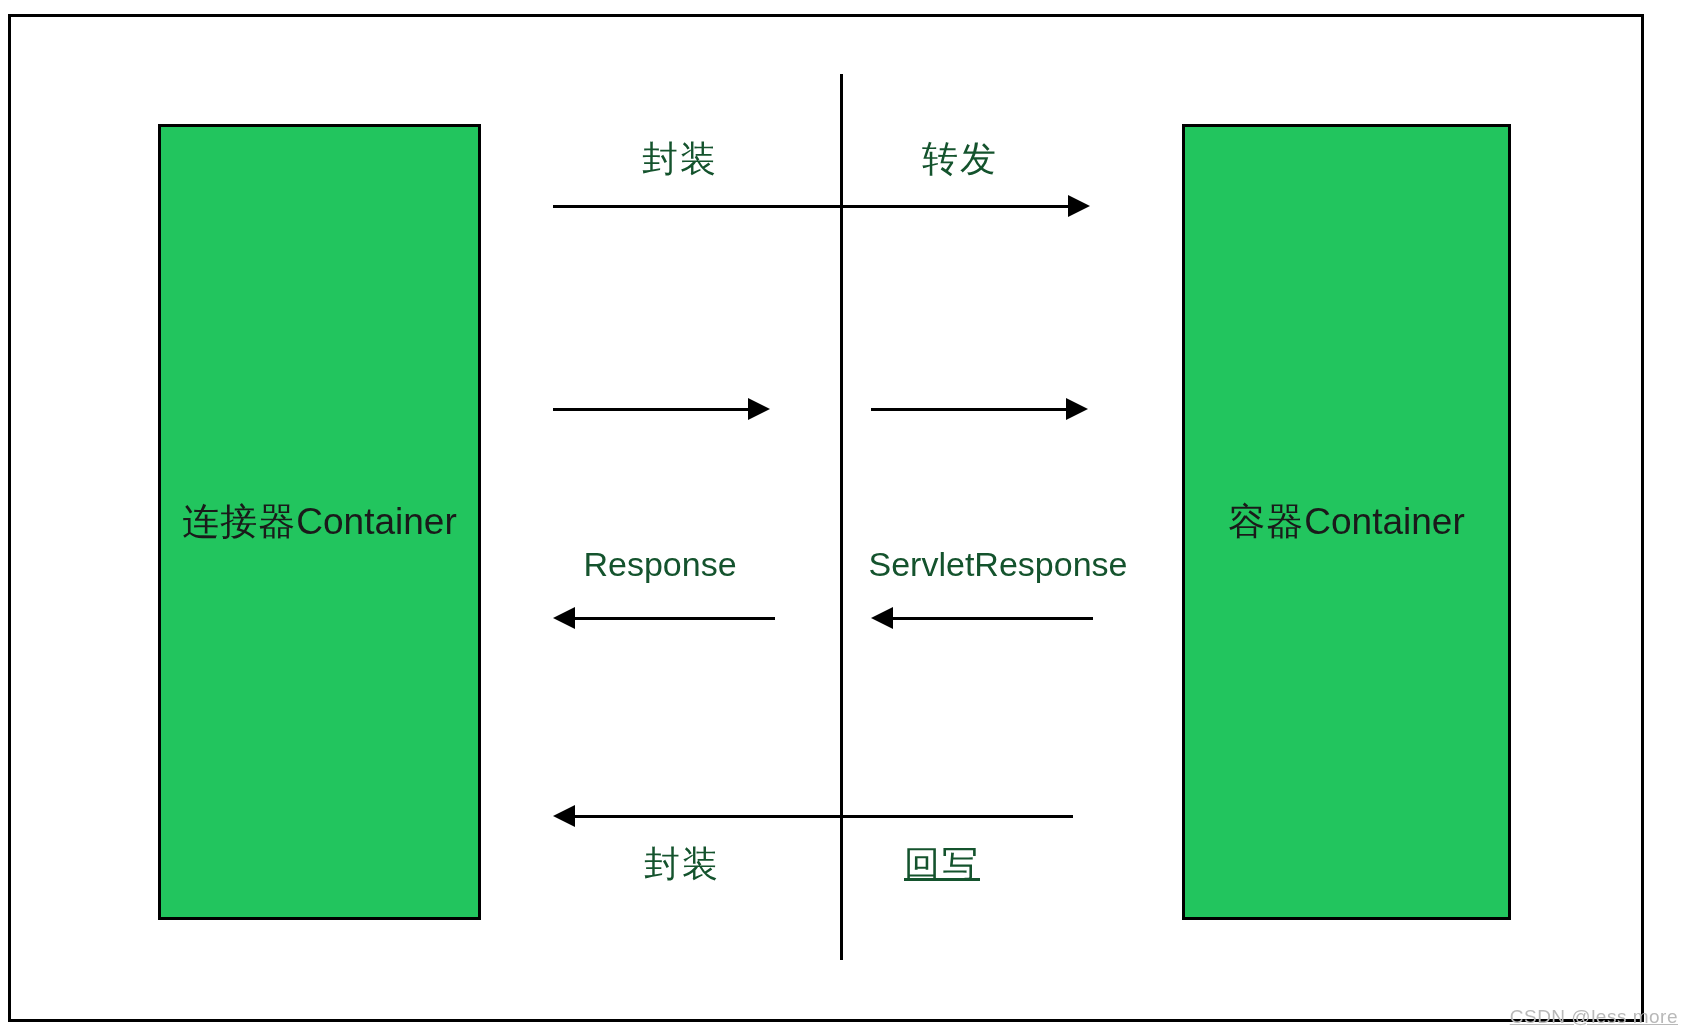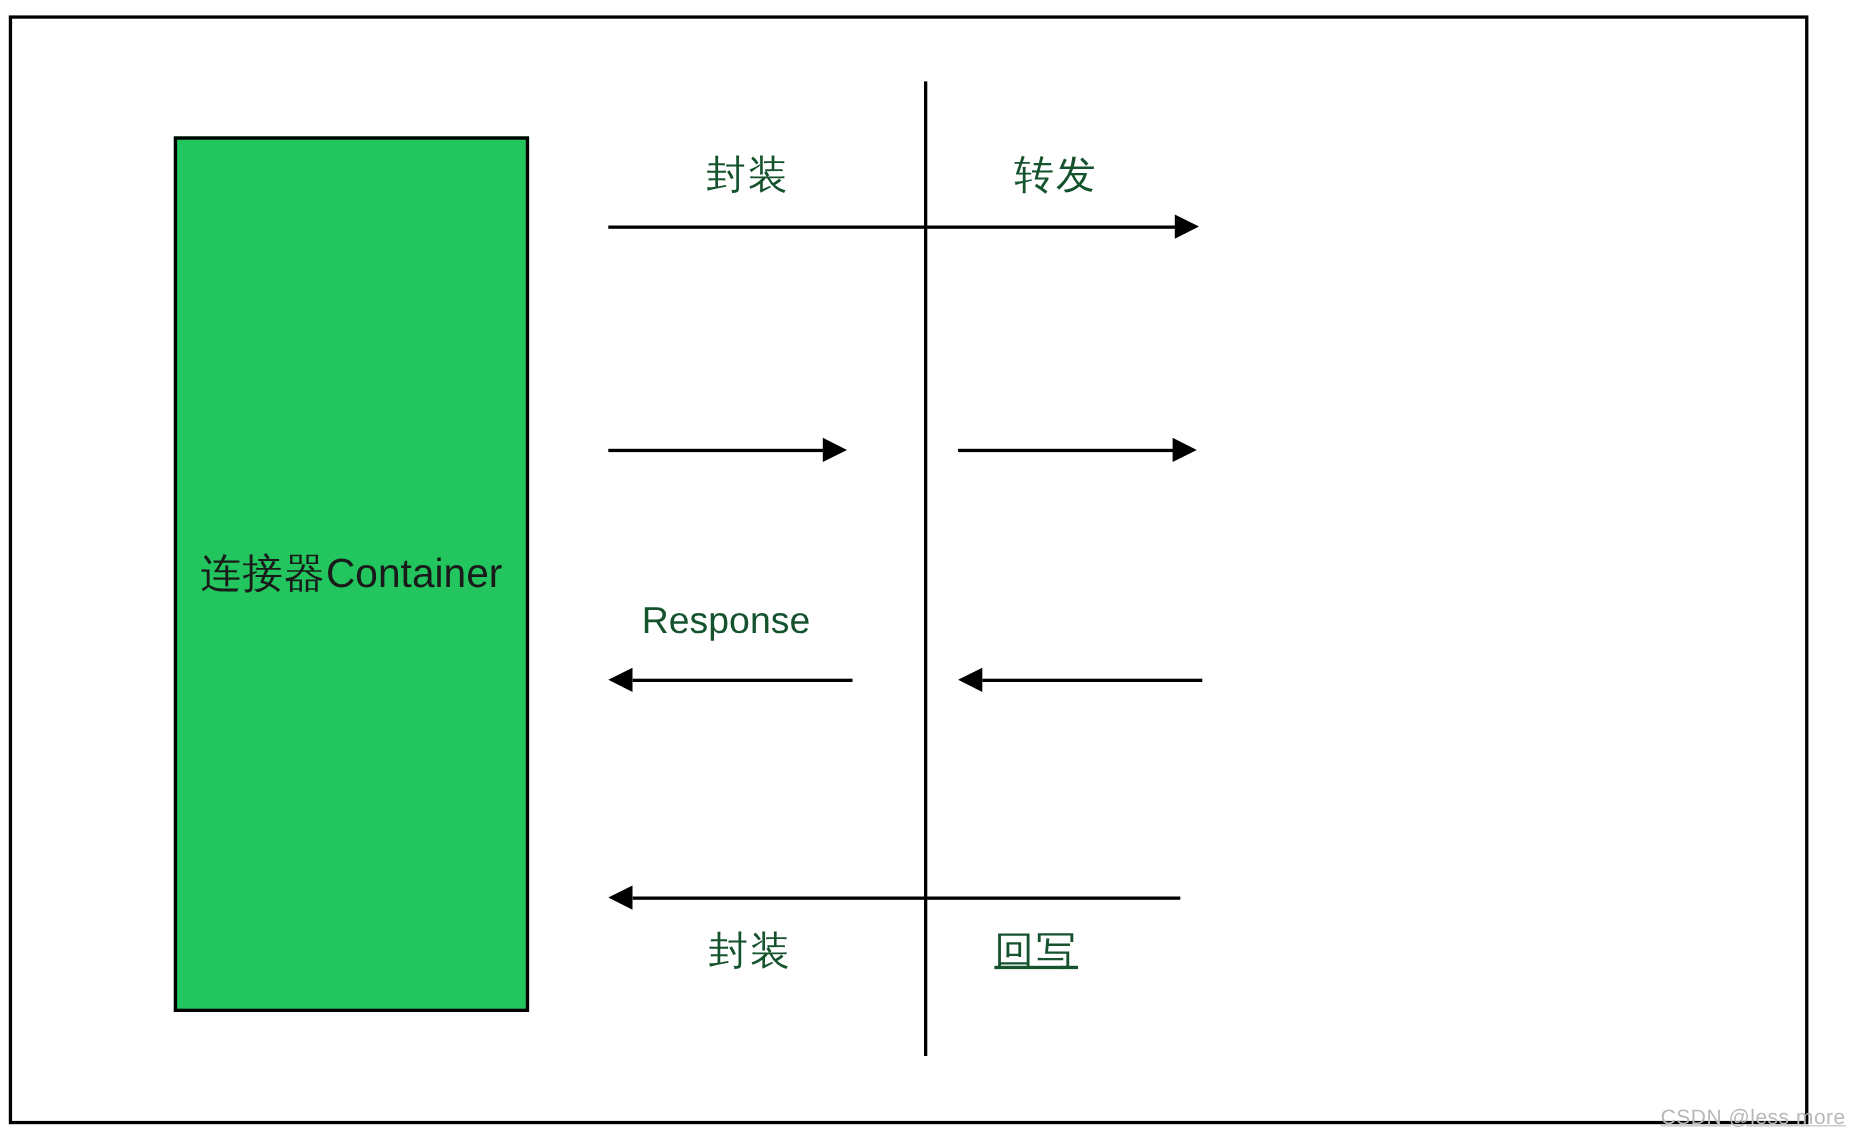--- a/index.html
+++ b/index.html
@@ -95,38 +95,43 @@
 
 <div id="stage">
 
   <div id="outer-frame"></div>
 
   <div class="entity-box" id="box-connector">
     <div class="entity-line-cn">连接器</div>
     <div class="entity-line-en">Container</div>
   </div>
 
+  <div class="entity-box" id="box-container">
+    <div class="entity-line-cn">容器</div>
+    <div class="entity-line-en">Container</div>
+  </div>
 
   <div id="divider"></div>
 
   <div class="arrow-label cn" style="left:610px; top:135px; width:140px;">封装</div>
   <div class="arrow-label cn" style="left:890px; top:135px; width:140px;">转发</div>
   <div class="arrow-line" style="left:553px; top:205px; width:520px;"></div>
   <div class="arrow-head right" style="left:1068px; top:195px;"></div>
 
   <div class="arrow-line" style="left:553px; top:408px; width:200px;"></div>
   <div class="arrow-head right" style="left:748px; top:398px;"></div>
 
   <div class="arrow-line" style="left:871px; top:408px; width:200px;"></div>
   <div class="arrow-head right" style="left:1066px; top:398px;"></div>
 
   <div class="arrow-label" style="left:520px; top:545px; width:280px;">Response</div>
   <div class="arrow-line" style="left:575px; top:617px; width:200px;"></div>
   <div class="arrow-head left" style="left:553px; top:607px;"></div>
 
+  <div class="arrow-label" style="left:838px; top:545px; width:320px;">ServletResponse</div>
   <div class="arrow-line" style="left:893px; top:617px; width:200px;"></div>
   <div class="arrow-head left" style="left:871px; top:607px;"></div>
 
   <div class="arrow-line" style="left:575px; top:815px; width:498px;"></div>
   <div class="arrow-head left" style="left:553px; top:805px;"></div>
   <div class="arrow-label cn" style="left:612px; top:840px; width:140px;">封装</div>
   <div class="arrow-label cn" style="left:872px; top:840px; width:140px;text-decoration:underline;">回写</div>
 
   <div id="watermark">CSDN @less more</div>
 

